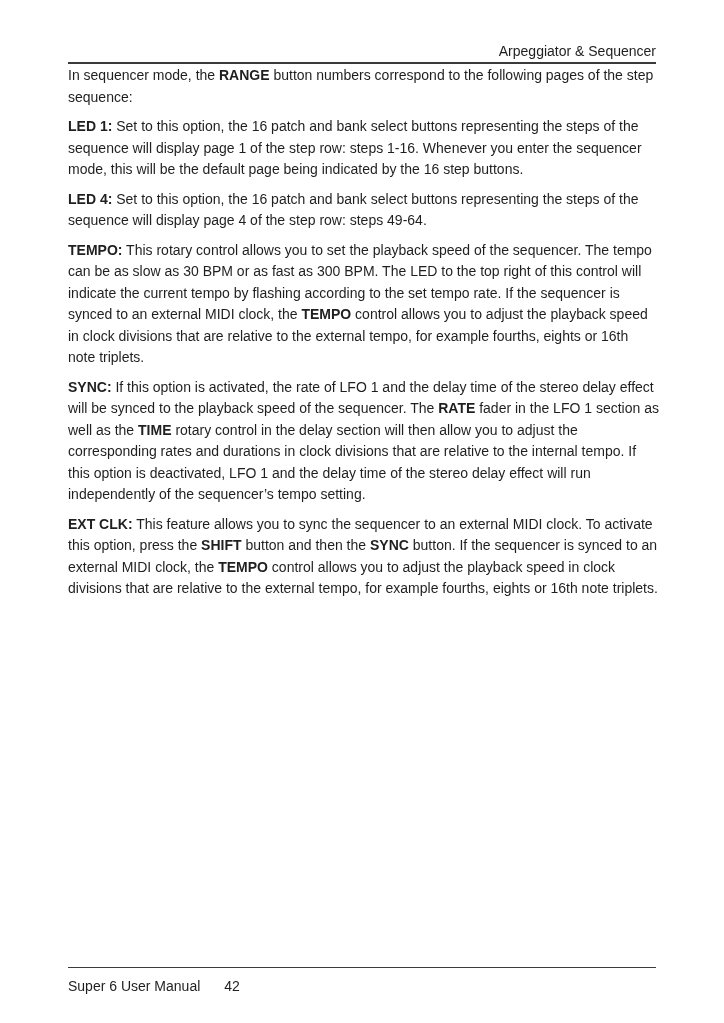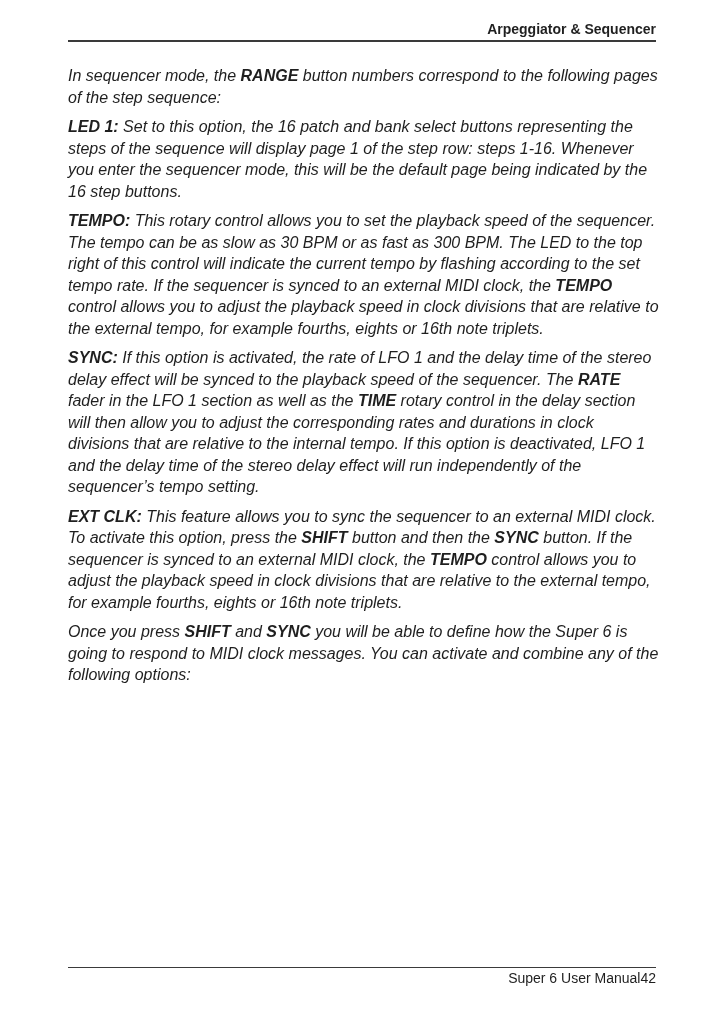--- a/index.html
+++ b/index.html
@@ -11,73 +11,72 @@
     font-family: "Liberation Sans", sans-serif;
     color: #1f1f1f;
     overflow: hidden;
     margin: 0 auto;
   }
   .header {
     position: absolute;
     top: 0;
     left: 68px;
     right: 68px;
-    height: 42px;
+    height: 64px;
     display: flex;
     align-items: flex-end;
     justify-content: flex-end;
     padding-bottom: 3px;
     border-bottom: 2px solid #3a3a3a;
     font-size: 14px;
     line-height: 16px;
     box-sizing: border-box;
-    font-weight: bold;
   }
   .body {
     position: absolute;
     top: 65px;
     left: 68px;
     width: 591px;
-    font-size: 16px;
+    font-size: 14px;
     line-height: 21.5px;
     text-align: left;
-    font-style: italic;
   }
   .para { margin: 0 0 8px 0; }
   .para.gap { }
   .b { font-weight: bold; }
   .footer {
     position: absolute;
     top: 967px;
     left: 68px;
     right: 68px;
     border-top: 1.5px solid #3a3a3a;
-    padding-top: 2px;
+    padding-top: 10px;
     display: flex;
-    justify-content: flex-end;
+    justify-content: flex-start;
     font-size: 14px;
     line-height: 17px;
+    gap: 24px;
   }
 </style>
 </head>
 <body>
 
 <div class="page">
 
   <header class="header">
     <span class="header-title">Arpeggiator &amp; Sequencer</span>
   </header>
 
   <main class="body">
       <p class="para"><span>In sequencer mode, the </span><span class="b">RANGE</span><span> button numbers correspond to the following pages of the step sequence:</span></p>
       <p class="para"><span class="b">LED 1:</span><span> Set to this option, the 16 patch and bank select buttons representing the steps of the sequence will display page 1 of the step row: steps 1-16. Whenever you enter the sequencer mode, this will be the default page being indicated by the 16 step buttons.</span></p>
+      <p class="para"><span class="b">LED 4:</span><span> Set to this option, the 16 patch and bank select buttons representing the steps of the sequence will display page 4 of the step row: steps 49-64.</span></p>
       <p class="para gap"><span class="b">TEMPO:</span><span> This rotary control allows you to set the playback speed of the sequencer. The tempo can be as slow as 30 BPM or as fast as 300 BPM. The LED to the top right of this control will indicate the current tempo by flashing according to the set tempo rate. If the sequencer is synced to an external MIDI clock, the </span><span class="b">TEMPO</span><span> control allows you to adjust the playback speed in clock divisions that are relative to the external tempo, for example fourths, eights or 16th note triplets.</span></p>
       <p class="para gap"><span class="b">SYNC:</span><span> If this option is activated, the rate of LFO 1 and the delay time of the stereo delay effect will be synced to the playback speed of the sequencer. The </span><span class="b">RATE</span><span> fader in the LFO 1 section as well as the </span><span class="b">TIME</span><span> rotary control in the delay section will then allow you to adjust the corresponding rates and durations in clock divisions that are relative to the internal tempo. If this option is deactivated, LFO 1 and the delay time of the stereo delay effect will run independently of the sequencer’s tempo setting.</span></p>
       <p class="para gap"><span class="b">EXT CLK:</span><span> This feature allows you to sync the sequencer to an external MIDI clock. To activate this option, press the </span><span class="b">SHIFT</span><span> button and then the </span><span class="b">SYNC</span><span> button. If the sequencer is synced to an external MIDI clock, the </span><span class="b">TEMPO</span><span> control allows you to adjust the playback speed in clock divisions that are relative to the external tempo, for example fourths, eights or 16th note triplets.</span></p>
-      <p class="para gap"><span>Once you press </span><span class="b">SHIFT</span><span> and </span><span class="b">SYNC</span><span> you will be able to define how the Super 6 is going to respond to MIDI clock messages. You can activate and combine any of the following options:</span></p>
     </main>
 
   <footer class="footer">
     <span>Super 6 User Manual</span>
     <span>42</span>
   </footer>
 
 </div>
 
 </body></html>

